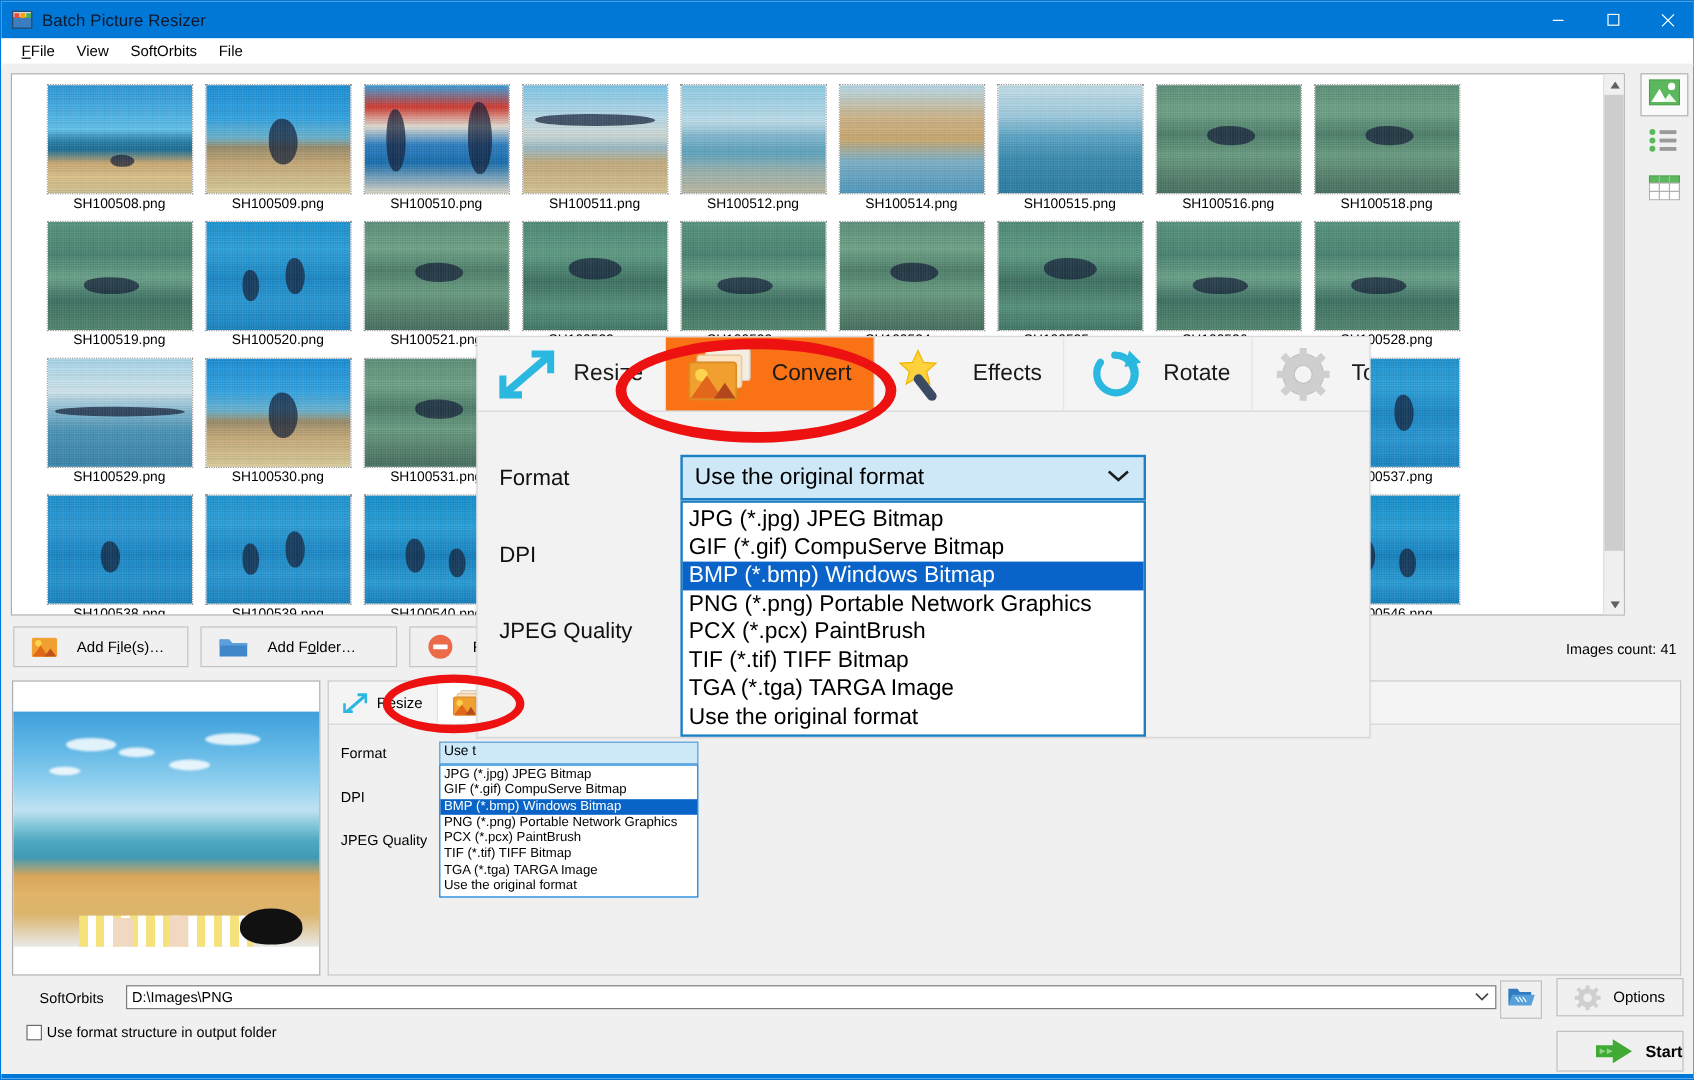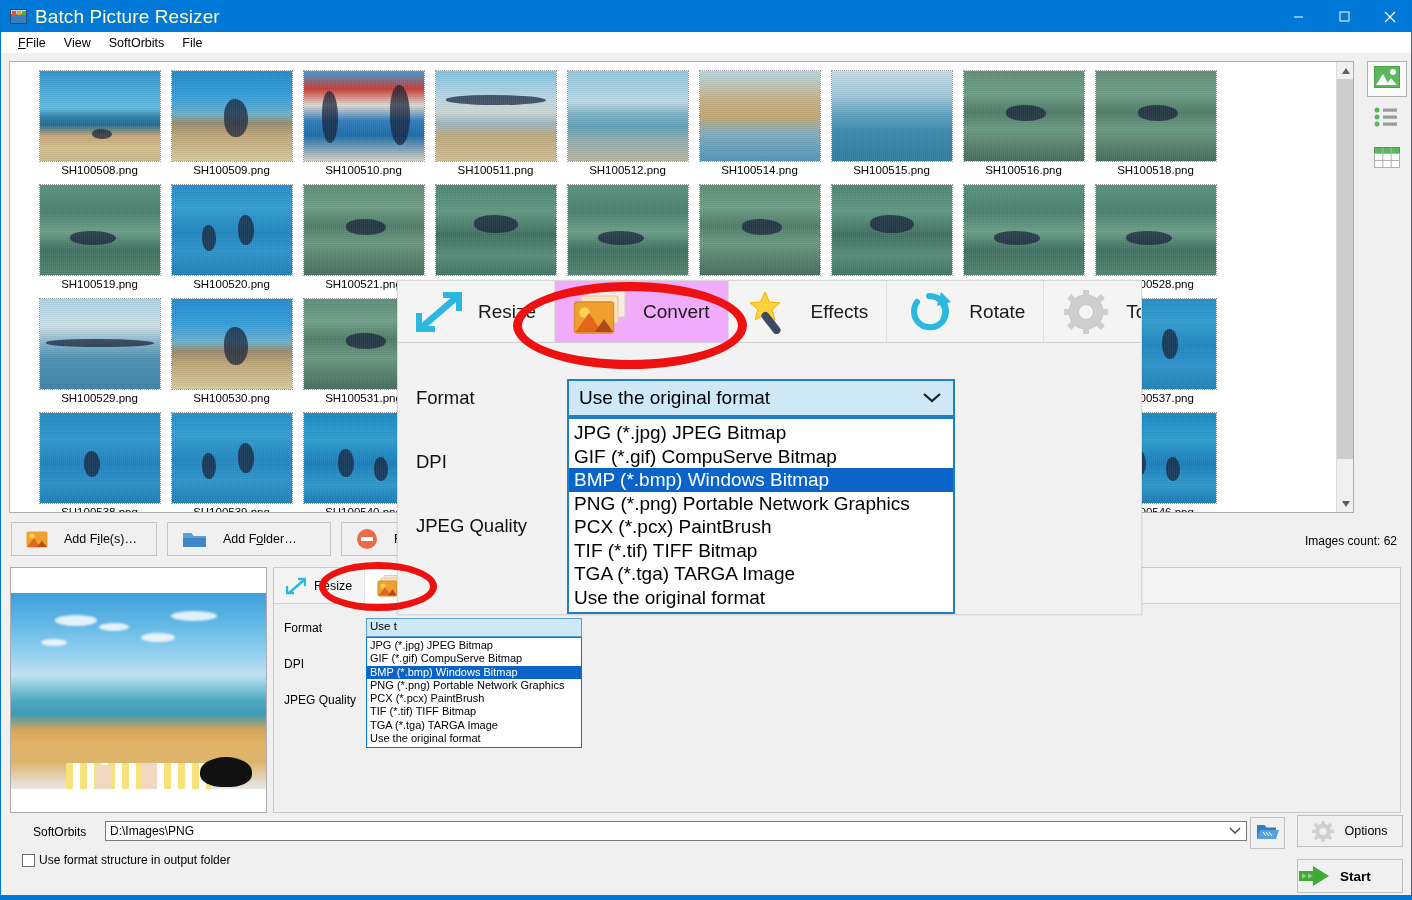--- a/index.html
+++ b/index.html
@@ -36,21 +36,21 @@
   .title-icon::before {
     content:''; position:absolute; left:1px; top:1px; width:4px; height:4px;
     background:#e84c3d;
   }
   .title-icon::after {
     content:''; position:absolute; left:6px; top:1px; width:4px; height:4px;
     background:#f0a30a;
     box-shadow: 5px 0 0 0 #4caf50;
   }
   .title-text {
-    color: #fef9c3; font-size: 19px; letter-spacing: 0.1px;
+    color: #0f172a; font-size: 14px; letter-spacing: 0.1px;
   }
   .wincontrols {
     position: absolute; right: 0; top: 0; height: 31px; display: flex;
   }
   .wbtn {
     width: 46px; height: 31px;
     display: flex; align-items: center; justify-content: center;
     color: #fff;
   }
   .wbtn svg { display: block; }
@@ -270,21 +270,21 @@
     border-bottom:1px solid #d0d0d0;
     display:flex; align-items:stretch;
   }
   .bp-tab {
     display:flex; align-items:center; justify-content:center;
     padding:0 18px;
     border-right:1px solid #e0e0e0;
     font-size:19px; color:#1a1a1a;
     background:#f4f4f4;
   }
-  .bp-tab.active { background:#f0abfc; }
+  .bp-tab.active { background:#f97316; }
   .bp-tab .tic { margin-right:16px; display:flex; align-items:center; }
   .bp-labels { position:absolute; left:0; top:62px; width:745px; }
   .bp-label {
     position:absolute; left:18px;
     font-size:18.5px; color:#111;
   }
   .bp-combo {
     position:absolute; left:168px; top:314px;
     width:388px; height:38px;
     background:#cfe8f8;
@@ -353,21 +353,21 @@
     width:106px; height:32px;
     background:#f0f0f0; border:1px solid #c0c0c0;
     display:flex; align-items:center; justify-content:center;
     font-size:12.5px;
   }
   .opt-btn .ic { margin-right:10px; display:flex; }
   .start-btn {
     position:absolute; left:1296px; top:858px;
     width:106px; height:34px;
     background:#f0f0f0; border:1px solid #c0c0c0;
-    display:flex; align-items:center; justify-content:flex-start;
+    display:flex; align-items:center; justify-content:flex-end;
     font-size:13.5px; font-weight:bold;
   }
   .start-btn .ic { margin-right:10px; display:flex; }
 
   .statusline {
     position:absolute; left:0; bottom:0; width:1412px; height:4px;
     background:#0078d7;
   }
 </style>
 </head>
@@ -713,21 +713,21 @@
       <span class="bicon">
         <svg width="22" height="22" viewBox="0 0 22 22">
           <circle cx="11" cy="11" r="10" fill="#ea6a4a"></circle>
           <rect x="5" y="9" width="12" height="4" rx="0.6" fill="#ffffff"></rect>
         </svg>
       </span>
       <span>Remove</span>
     </div>
   </div>
 
-  <div class="imgcount">Images count: 62</div>
+  <div class="imgcount">Images count: 41</div>
 
   <div class="previewbox">
     <div class="previewimg">
       <div class="cloud" style="left:44px; top:22px; width:42px; height:11px;"></div>
       <div class="cloud" style="left:88px; top:30px; width:30px; height:8px;"></div>
       <div class="cloud" style="left:30px; top:46px; width:26px; height:7px;"></div>
       <div class="cloud" style="left:130px; top:40px; width:34px; height:9px;"></div>
       <div class="cloud" style="left:160px; top:18px; width:46px; height:10px;"></div>
       <div class="towel" style="left:55px; width:145px;"></div>
       <div class="legs" style="left:84px; width:16px; height:24px;"></div>

